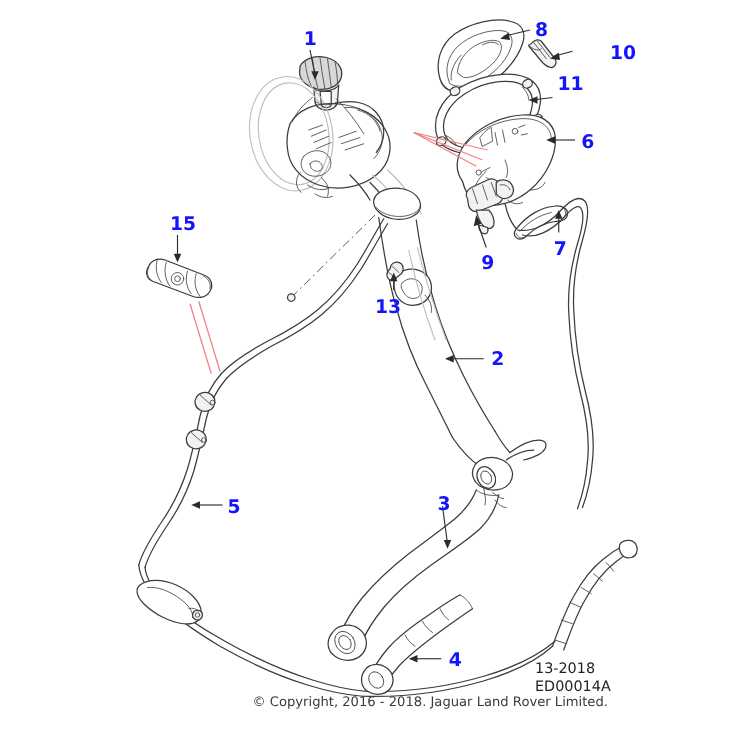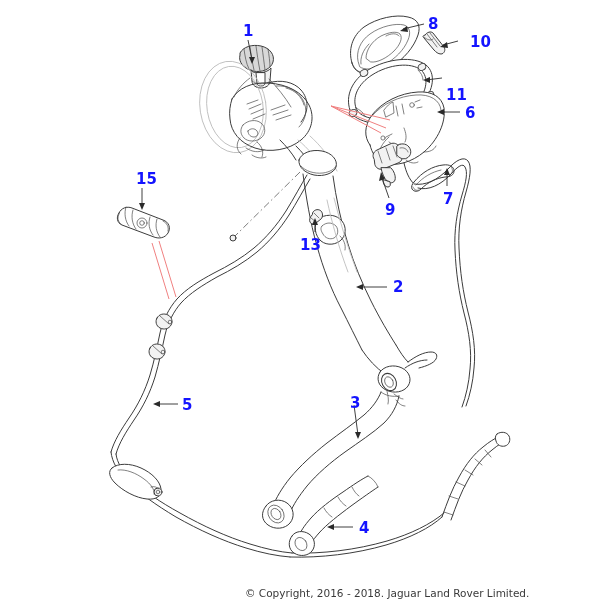--- a/index.html
+++ b/index.html
@@ -40,24 +40,23 @@
   }
   #part-number-block {
     left: 428px;
     top: 527px;
     font-size: 11.5px;
     line-height: 15px;
     color: #232323;
   }
   #copyright-line {
     left: 202px;
-    top: 587px;
+    top: 556px;
     font-size: 10.5px;
     color: #3a3a3a;
-    margin-left: 43px;
   }
 </style>
 </head>
 <body>
 
 <div id="page">
 
   <svg id="diagram-svg" viewBox="0 0 600 600">
     <defs>
       <style>
@@ -443,21 +442,25 @@
 
   <div class="callout-label" style="left:243px; top:24px;">1</div>
   <div class="callout-label" style="left:393px; top:280px;">2</div>
   <div class="callout-label" style="left:350px; top:396px;">3</div>
   <div class="callout-label" style="left:359px; top:521px;">4</div>
   <div class="callout-label" style="left:182px; top:398px;">5</div>
   <div class="callout-label" style="left:465px; top:106px;">6</div>
   <div class="callout-label" style="left:443px; top:192px;">7</div>
   <div class="callout-label" style="left:428px; top:17px;">8</div>
   <div class="callout-label" style="left:385px; top:203px;">9</div>
-  <div class="callout-label" style="left:470px; top:35px;">10</div>
-  <div class="callout-label" style="left:446px; top:88px;">11</div>
+  <div class="callout-label" style="left:488px; top:35px;">10</div>
+  <div class="callout-label" style="left:446px; top:60px;">11</div>
   <div class="callout-label" style="left:136px; top:172px;">15</div>
   <div class="callout-label" style="left:300px; top:238px;">13</div>
 
+  <div class="footer-text" id="part-number-block">
+    <div>13-2018</div>
+    <div>ED00014A</div>
+  </div>
 
   <div class="footer-text" id="copyright-line">© Copyright, 2016 - 2018. Jaguar Land Rover Limited.</div>
 
 </div>
 
 </body></html>

